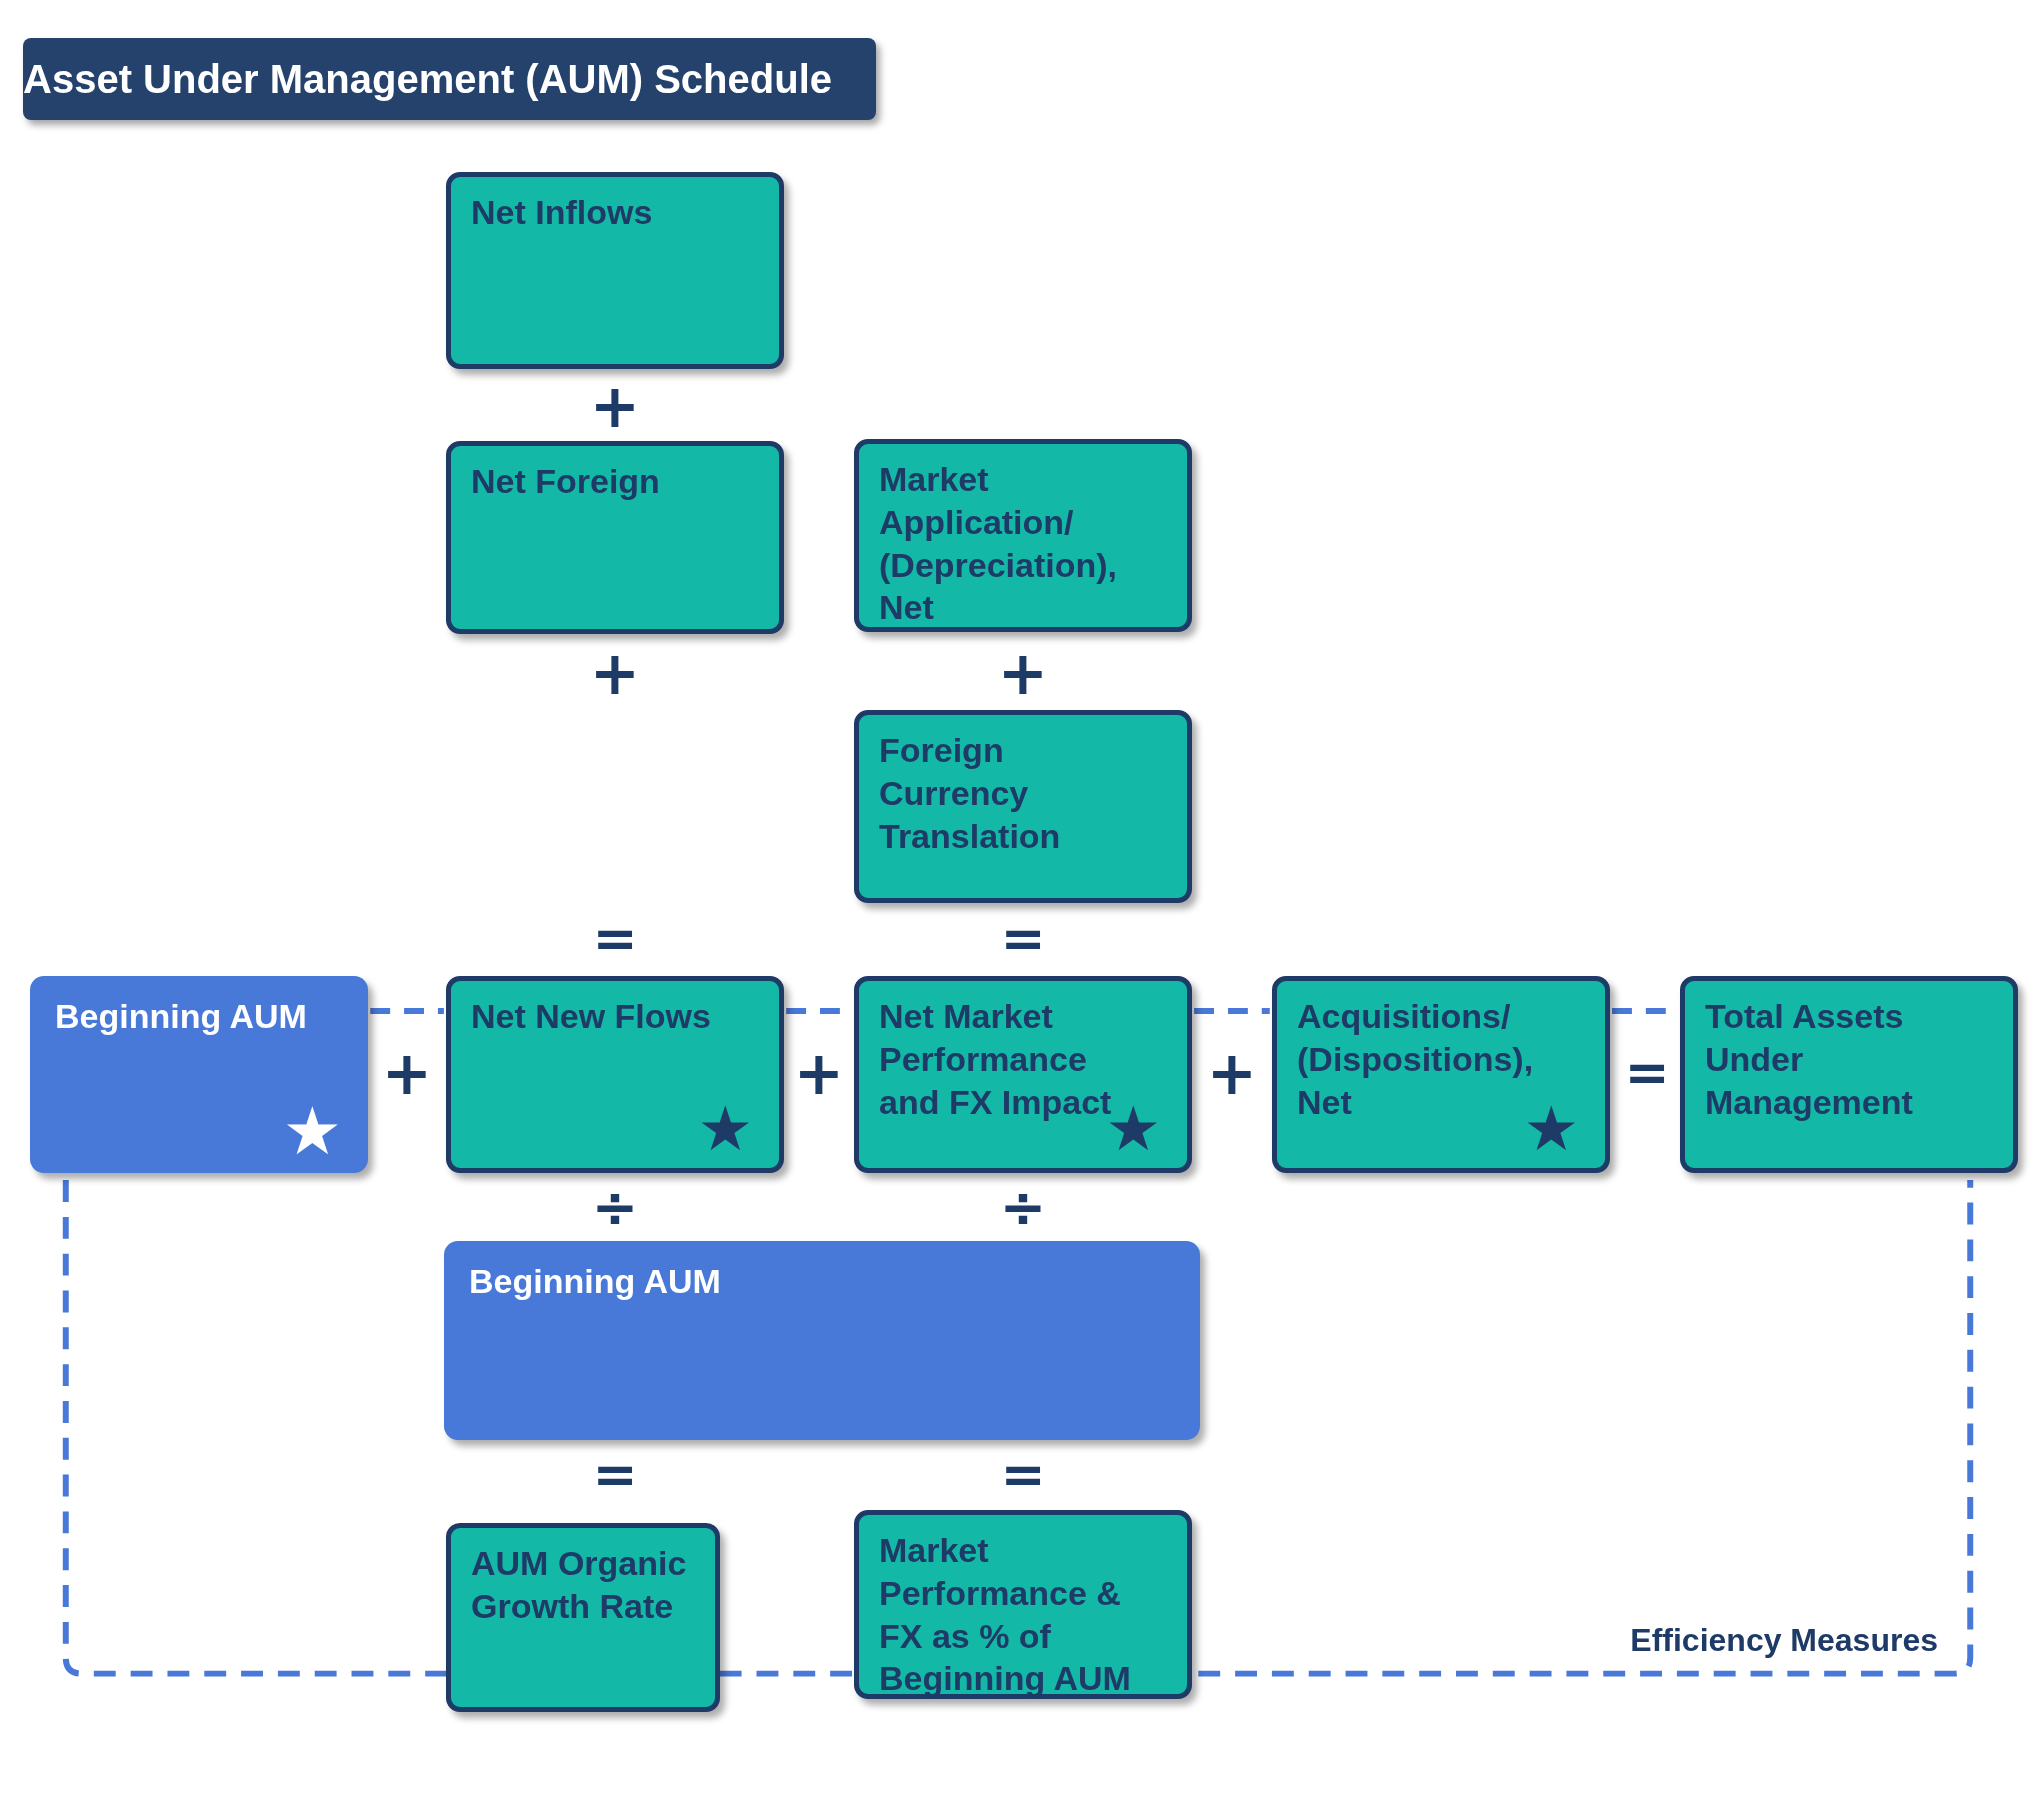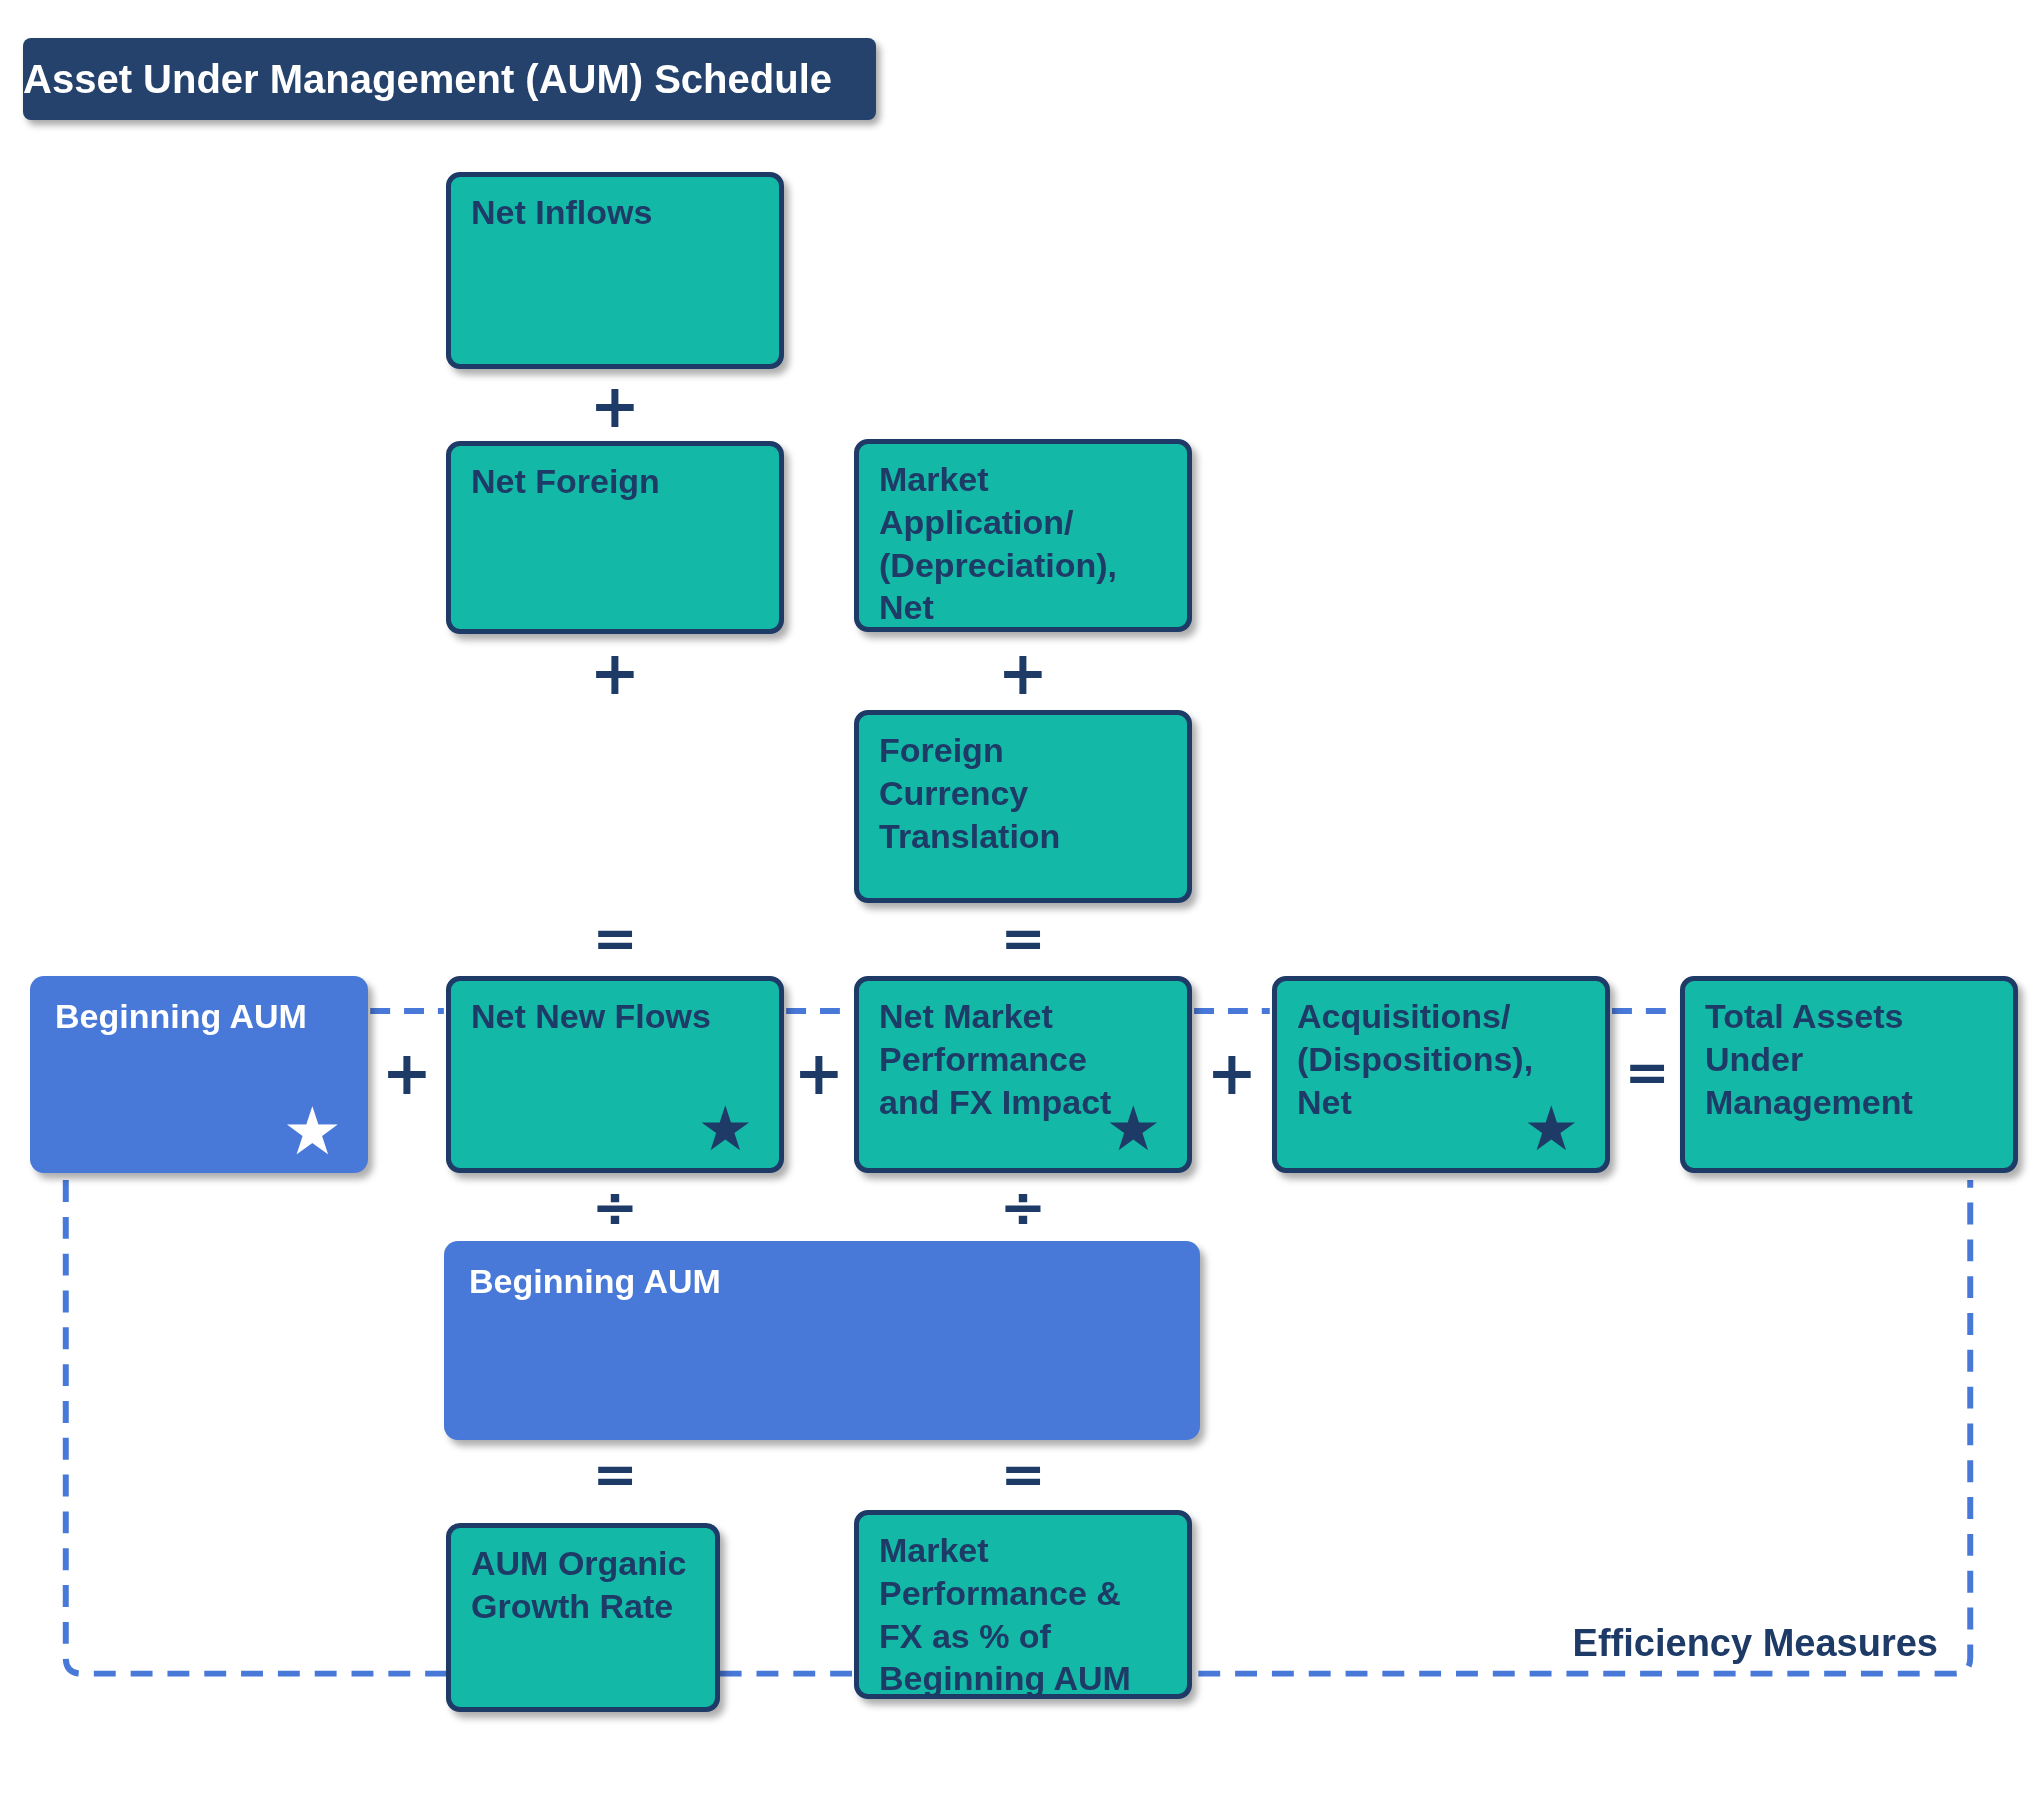--- a/index.html
+++ b/index.html
@@ -65,21 +65,21 @@
     line-height: 1;
     z-index: 2;
     font-family: "DejaVu Sans", sans-serif;
   }
   .efficiency-label {
     position: absolute;
     top: 1622px;
     right: 100px;
     color: #1E3A66;
     font-weight: 700;
-    font-size: 38px;
+    font-size: 32px;
     z-index: 2;
     white-space: nowrap;
   }
   svg.wires { position: absolute; left: 0; top: 0; z-index: 1; }
 </style>
 </head>
 <body>
 
 <div class="canvas">
 

